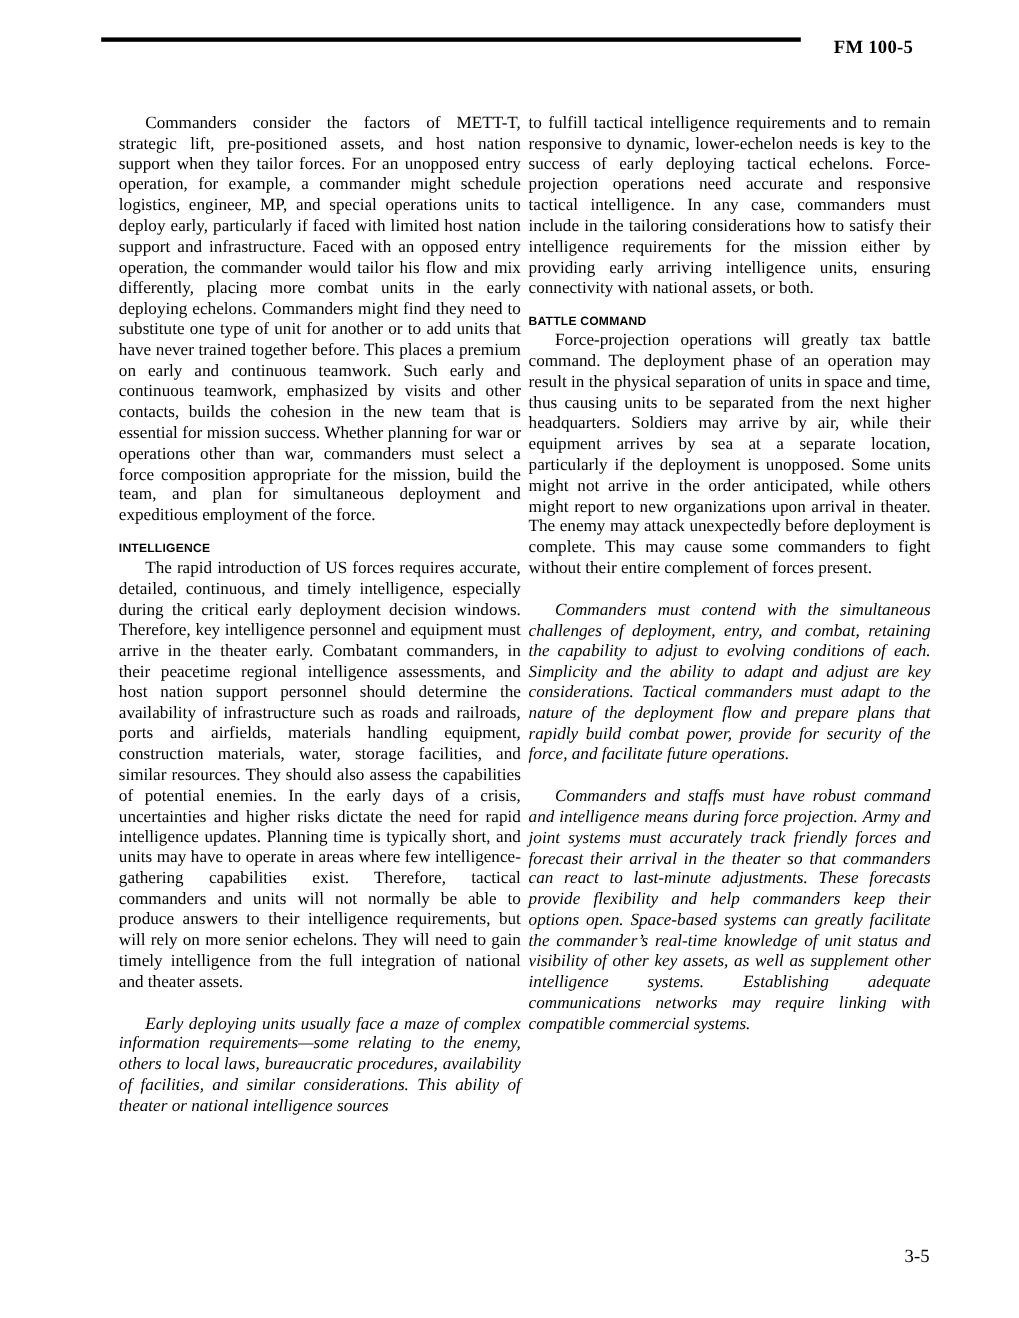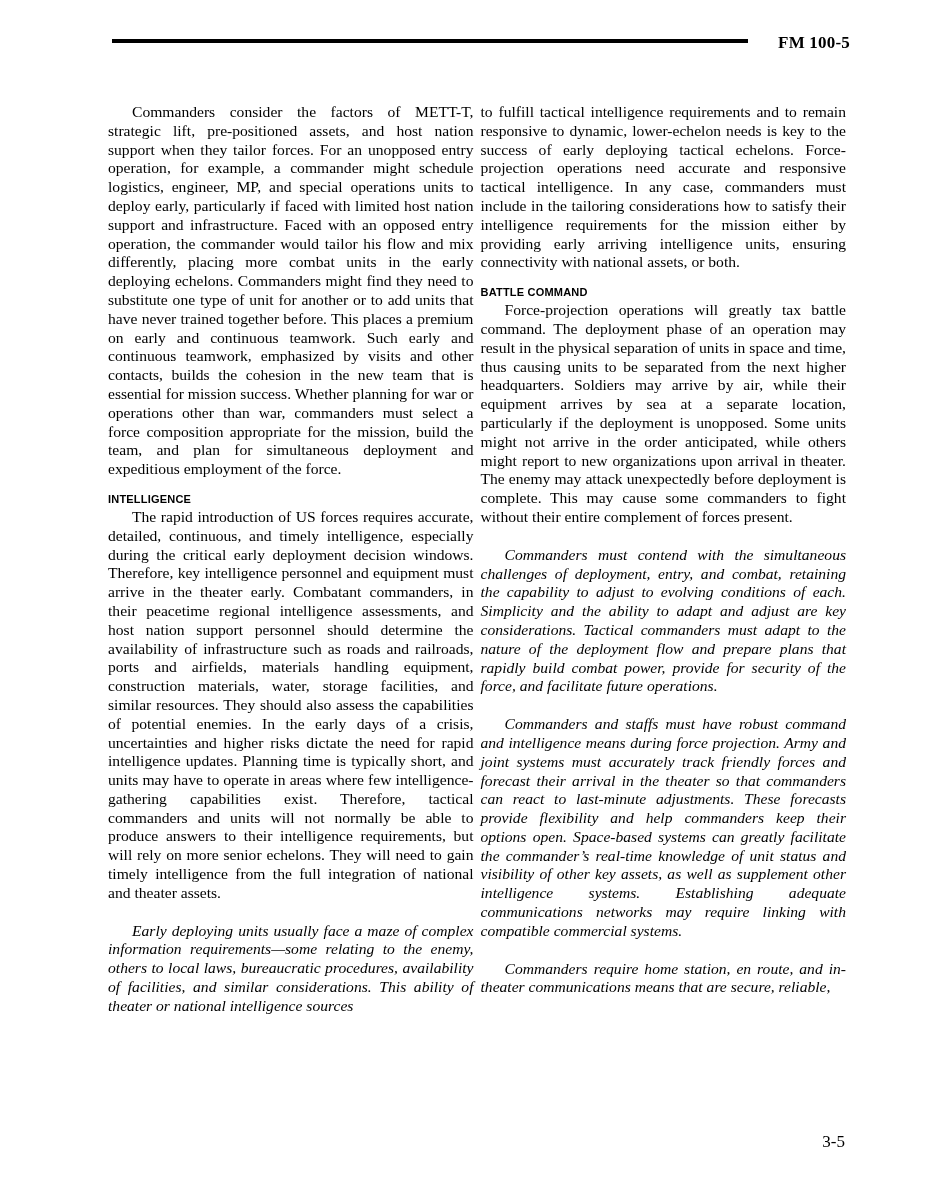--- a/index.html
+++ b/index.html
@@ -13,24 +13,24 @@
     height: 1198px;
     background: #ffffff;
     color: #000000;
     font-family: "Liberation Serif", serif;
     overflow: hidden;
   }
   
   .page-header {
     position: absolute;
     top: 34px;
-    left: 112px;
+    left: 92px;
     width: 738px;
     display: flex;
-    align-items: center;
+    align-items: flex-start;
   }
   .header-rule {
     flex: 1;
     height: 4px;
     background: #000000;
     margin-bottom: 3px;
   }
   .doc-id {
     margin-left: 30px;
     font-family: "Liberation Serif", serif;
@@ -103,20 +103,19 @@
       <p class="no-indent-off">The rapid introduction of US forces requires accurate, detailed, continuous, and timely intelligence, especially during the critical early deployment decision windows. Therefore, key intelligence personnel and equipment must arrive in the theater early. Combatant commanders, in their peacetime regional intelligence assessments, and host nation support personnel should determine the availability of infrastructure such as roads and railroads, ports and airfields, materials handling equipment, construction materials, water, storage facilities, and similar resources. They should also assess the capabilities of potential enemies. In the early days of a crisis, uncertainties and higher risks dictate the need for rapid intelligence updates. Planning time is typically short, and units may have to operate in areas where few intelligence-gathering capabilities exist. Therefore, tactical commanders and units will not normally be able to produce answers to their intelligence requirements, but will rely on more senior echelons. They will need to gain timely intelligence from the full integration of national and theater assets.</p>
       <p class="para-gap">Early deploying units usually face a maze of complex information requirements—some relating to the enemy, others to local laws, bureaucratic procedures, availability of facilities, and similar considerations. This ability of theater or national intelligence sources</p>
     </div>
 
     <div class="col">
       <p class="no-indent">to fulfill tactical intelligence requirements and to remain responsive to dynamic, lower-echelon needs is key to the success of early deploying tactical echelons. Force-projection operations need accurate and responsive tactical intelligence. In any case, commanders must include in the tailoring considerations how to satisfy their intelligence requirements for the mission either by providing early arriving intelligence units, ensuring connectivity with national assets, or both.</p>
       <h2>BATTLE COMMAND</h2>
       <p>Force-projection operations will greatly tax battle command. The deployment phase of an operation may result in the physical separation of units in space and time, thus causing units to be separated from the next higher headquarters. Soldiers may arrive by air, while their equipment arrives by sea at a separate location, particularly if the deployment is unopposed. Some units might not arrive in the order anticipated, while others might report to new organizations upon arrival in theater. The enemy may attack unexpectedly before deployment is complete. This may cause some commanders to fight without their entire complement of forces present.</p>
       <p class="para-gap">Commanders must contend with the simultaneous challenges of deployment, entry, and combat, retaining the capability to adjust to evolving conditions of each. Simplicity and the ability to adapt and adjust are key considerations. Tactical commanders must adapt to the nature of the deployment flow and prepare plans that rapidly build combat power, provide for security of the force, and facilitate future operations.</p>
       <p class="para-gap">Commanders and staffs must have robust command and intelligence means during force projection. Army and joint systems must accurately track friendly forces and forecast their arrival in the theater so that commanders can react to last-minute adjustments. These forecasts provide flexibility and help commanders keep their options open. Space-based systems can greatly facilitate the commander’s real-time knowledge of unit status and visibility of other key assets, as well as supplement other intelligence systems. Establishing adequate communications networks may require linking with compatible commercial systems.</p>
-      <p class="para-gap">Commanders require home station, en route, and in-theater communications means that are secure, reliable,</p>
     </div>
 
   </div>
 
   <div class="page-footer">3-5</div>
 
 </div>
 
 </body></html>

